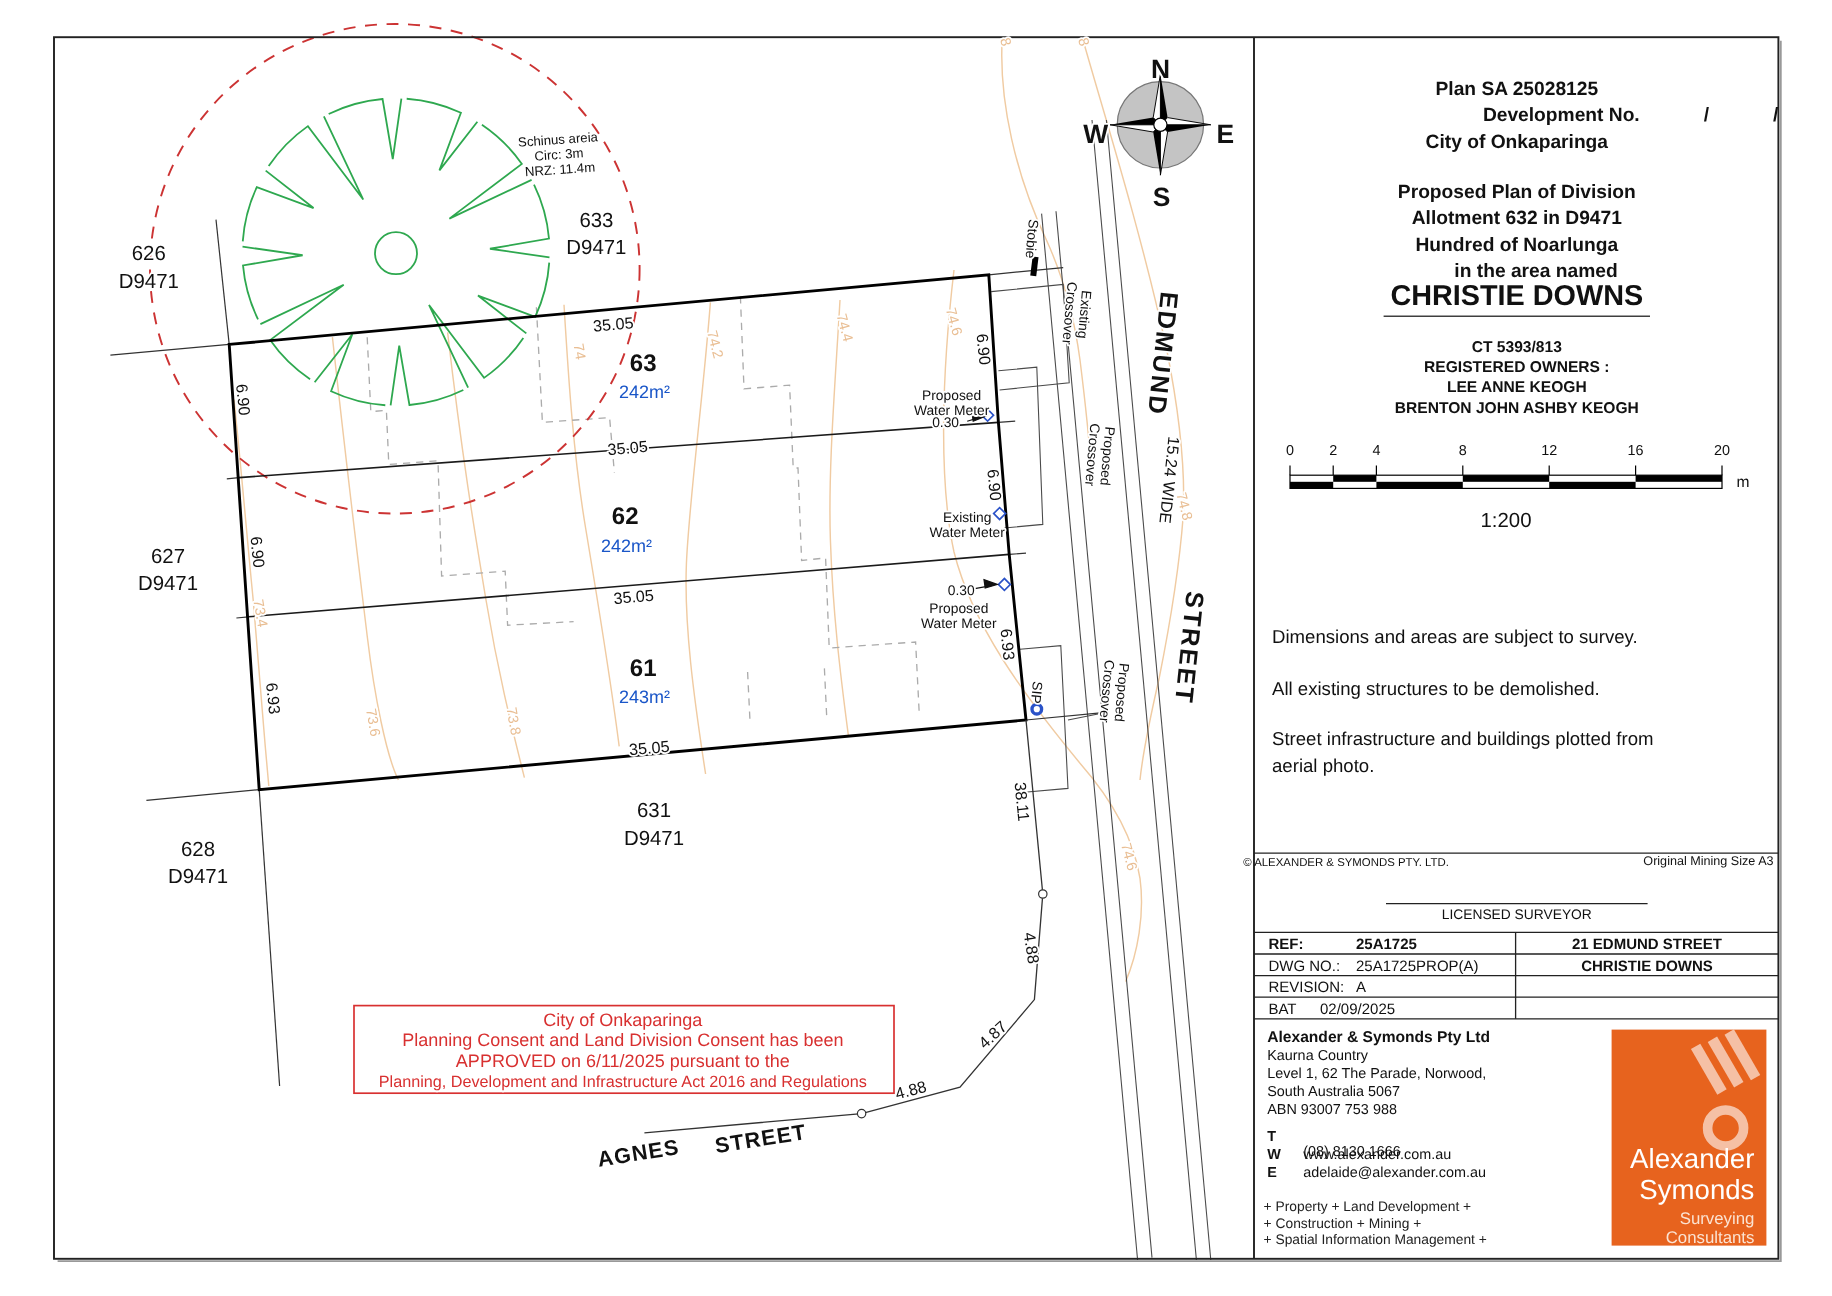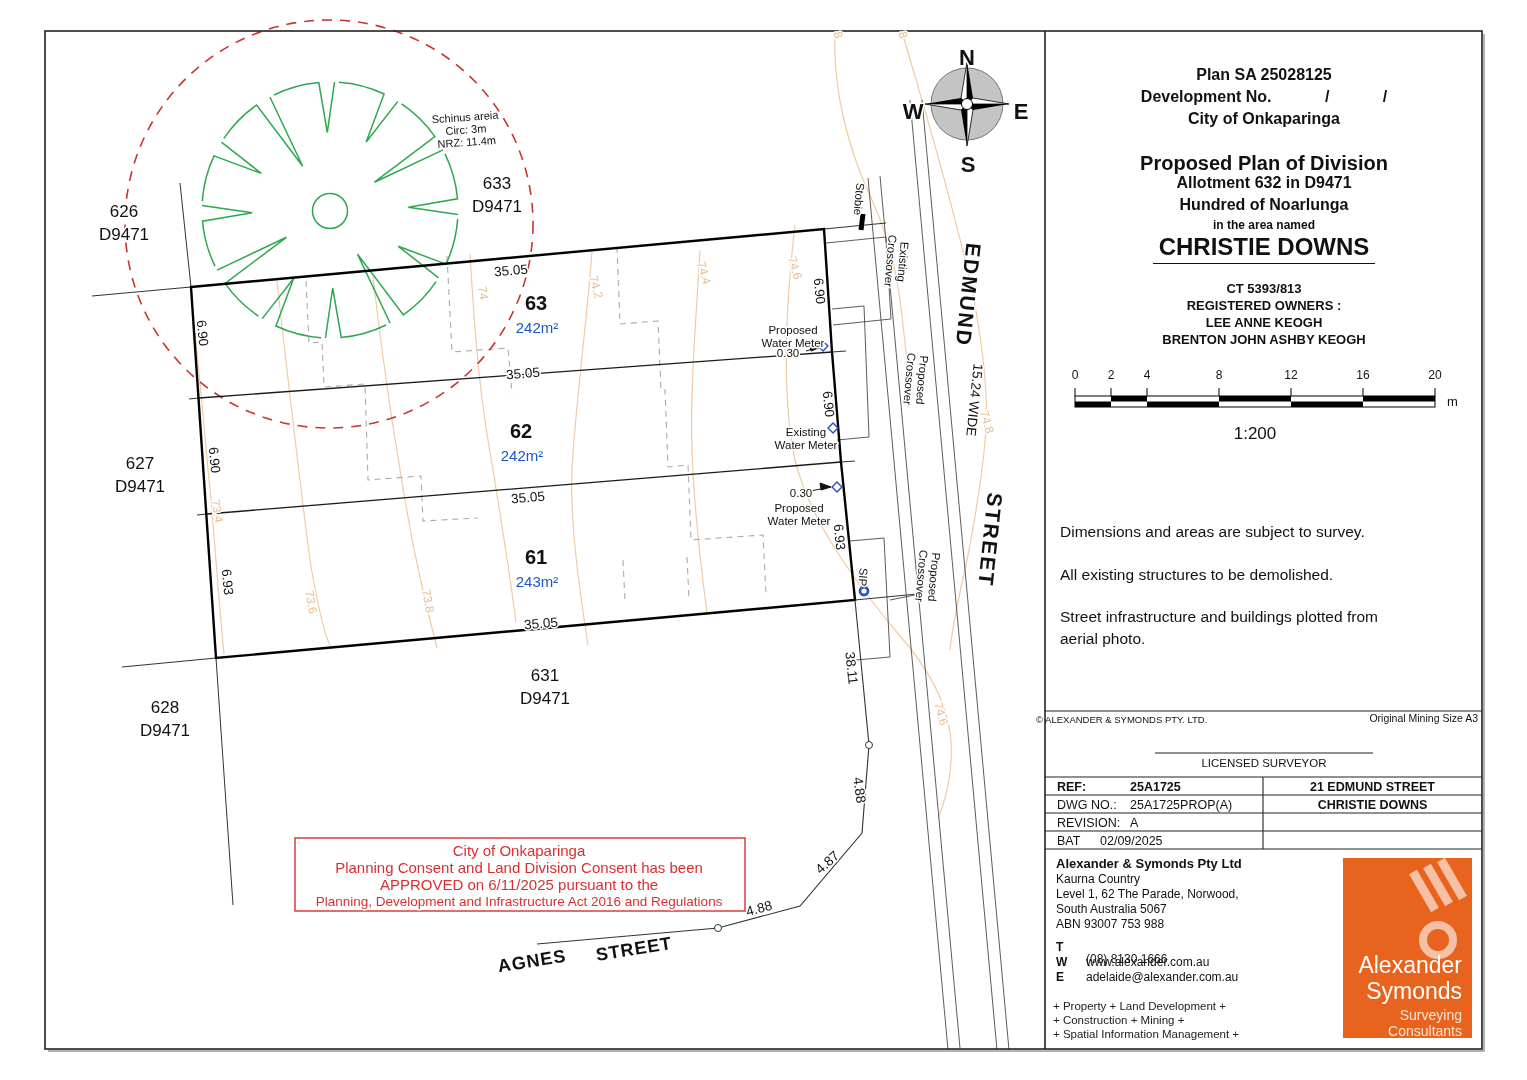--- a/index.html
+++ b/index.html
@@ -208,26 +208,26 @@
         <text transform="translate(1021,111) rotate(0)" text-anchor="middle" dominant-baseline="central" fill="#111" font-size="22" font-weight="bold" stroke="#fff" stroke-width="3" paint-order="stroke" stroke-linejoin="round"><tspan x="0" dy="0">E</tspan></text>
         <text transform="translate(968,164) rotate(0)" text-anchor="middle" dominant-baseline="central" fill="#111" font-size="22" font-weight="bold" stroke="#fff" stroke-width="3" paint-order="stroke" stroke-linejoin="round"><tspan x="0" dy="0">S</tspan></text>
         <text transform="translate(519,850) rotate(0)" text-anchor="middle" dominant-baseline="central" fill="#D83030" font-size="15" stroke="#fff" stroke-width="3" paint-order="stroke" stroke-linejoin="round"><tspan x="0" dy="0">City of Onkaparinga</tspan></text>
         <text transform="translate(519,867) rotate(0)" text-anchor="middle" dominant-baseline="central" fill="#D83030" font-size="15" stroke="#fff" stroke-width="3" paint-order="stroke" stroke-linejoin="round"><tspan x="0" dy="0">Planning Consent and Land Division Consent has been</tspan></text>
         <text transform="translate(519,884) rotate(0)" text-anchor="middle" dominant-baseline="central" fill="#D83030" font-size="15" stroke="#fff" stroke-width="3" paint-order="stroke" stroke-linejoin="round"><tspan x="0" dy="0">APPROVED on 6/11/2025 pursuant to the</tspan></text>
         <text transform="translate(519,901) rotate(0)" text-anchor="middle" dominant-baseline="central" fill="#D83030" font-size="13.5" stroke="#fff" stroke-width="3" paint-order="stroke" stroke-linejoin="round"><tspan x="0" dy="0">Planning, Development and Infrastructure Act 2016 and Regulations</tspan></text>
       </g>
 </svg>
 
 <div class="abs panel-center b" style="top:66px;font-size:16px;">Plan SA 25028125</div>
-<div class="abs panel-center b pre" style="top:88px;font-size:16px;">Development No.            /            /</div>
+<div class="abs panel-center b pre" style="top:88px;font-size:16px;text-align:right;">Development No.            /            /</div>
 <div class="abs panel-center b" style="top:110px;font-size:16px;">City of Onkaparinga</div>
-<div class="abs panel-center b" style="top:152px;font-size:20px;">Proposed Plan of Division</div>
+<div class="abs panel-center b" style="top:152px;font-size:16px;">Proposed Plan of Division</div>
 <div class="abs panel-center b" style="top:174px;font-size:16px;">Allotment 632 in D9471</div>
 <div class="abs panel-center b" style="top:196px;font-size:16px;">Hundred of Noarlunga</div>
-<div class="abs panel-center b" style="top:218px;font-size:12px;">in the area named</div>
+<div class="abs panel-center b" style="top:218px;font-size:16px;padding-left:16px;">in the area named</div>
 <div class="abs panel-center" style="top:233px;">
   <span class="b" style="font-size:24px;border-bottom:1.5px solid #111;padding:0 6px 2px 6px;display:inline-block;">CHRISTIE DOWNS</span>
 </div>
 <div class="abs panel-center b" style="top:281px;font-size:13px;">CT 5393/813</div>
 <div class="abs panel-center b" style="top:298px;font-size:13px;">REGISTERED OWNERS :</div>
 <div class="abs panel-center b" style="top:315px;font-size:13px;">LEE ANNE KEOGH</div>
 <div class="abs panel-center b" style="top:332px;font-size:13px;">BRENTON JOHN ASHBY KEOGH</div>
 
 <span class="tick" style="left:1075px;">0</span>
 <span class="tick" style="left:1111px;">2</span>

